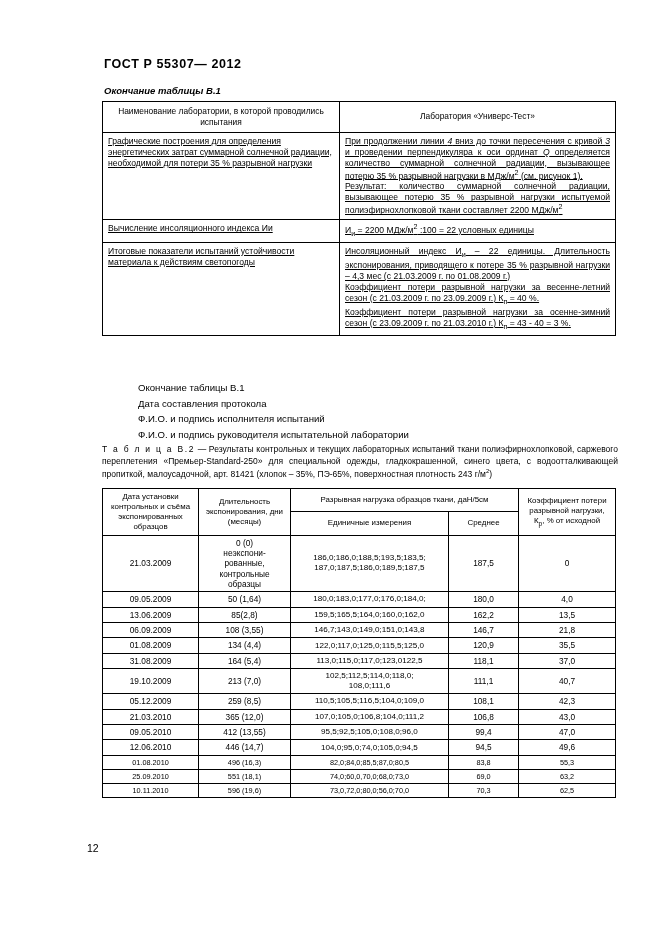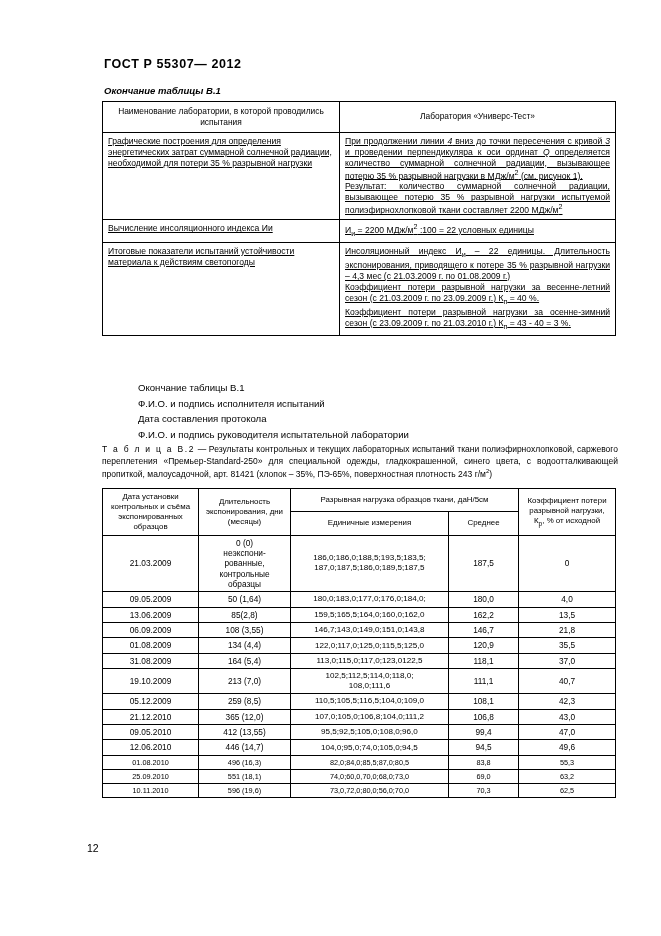--- a/index.html
+++ b/index.html
@@ -173,22 +173,22 @@
         </tr>
         <tr>
           <td>Итоговые показатели испытаний устойчивости материала к действиям светопогоды</td>
           <td class="just">Инсоляционный индекс И<sub>и</sub> – 22 единицы. Длительность экспонирования, приводящего к потере 35 % разрывной нагрузки – 4,3 мес (с 21.03.2009 г. по 01.08.2009 г.)<br>Коэффициент потери разрывной нагрузки за весенне-летний сезон (с 21.03.2009 г. по 23.09.2009 г.) К<sub>п</sub> = 40 %.<br>Коэффициент потери разрывной нагрузки за осенне-зимний сезон (с 23.09.2009 г. по 21.03.2010 г.) К<sub>п</sub> = 43 - 40 = 3 %.</td>
         </tr>
       </tbody>
   </table>
 
   <div class="notes" id="notes-block">
       <div>Окончание таблицы В.1</div>
+      <div>Дата составления протокола</div>
       <div>Ф.И.О. и подпись исполнителя испытаний</div>
-      <div>Дата составления протокола</div>
       <div>Ф.И.О. и подпись руководителя испытательной лаборатории</div>
     </div>
 
   <div class="caption-b2">
     <span class="lbl">Т а б л и ц а  В.2</span><span> —  Результаты контрольных и текущих лабораторных испытаний ткани полиэфирнохлопковой, саржевого  переплетения «Премьер-Standard-250» для специальной одежды, гладкокрашенной, синего  цвета, с водоотталкивающей пропиткой, малоусадочной, арт. 81421 (хлопок – 35%, ПЭ-65%,  поверхностная плотность 243 г/м</span><span class="sup">2</span><span>)</span>
   </div>
 
   <table id="table-b2">
     <colgroup>
         <col class="b2c1">
@@ -260,21 +260,21 @@
           <td>40,7</td>
         </tr>
         <tr>
           <td>05.12.2009</td>
           <td>259 (8,5)</td>
           <td class="meas">110,5;105,5;116,5;104,0;109,0</td>
           <td>108,1</td>
           <td>42,3</td>
         </tr>
         <tr>
-          <td>21.12.2010</td>
+          <td>21.03.2010</td>
           <td>365 (12,0)</td>
           <td class="meas">107,0;105,0;106,8;104,0;111,2</td>
           <td>106,8</td>
           <td>43,0</td>
         </tr>
         <tr>
           <td>09.05.2010</td>
           <td>412 (13,55)</td>
           <td class="meas">95,5;92,5;105,0;108,0;96,0</td>
           <td>99,4</td>

